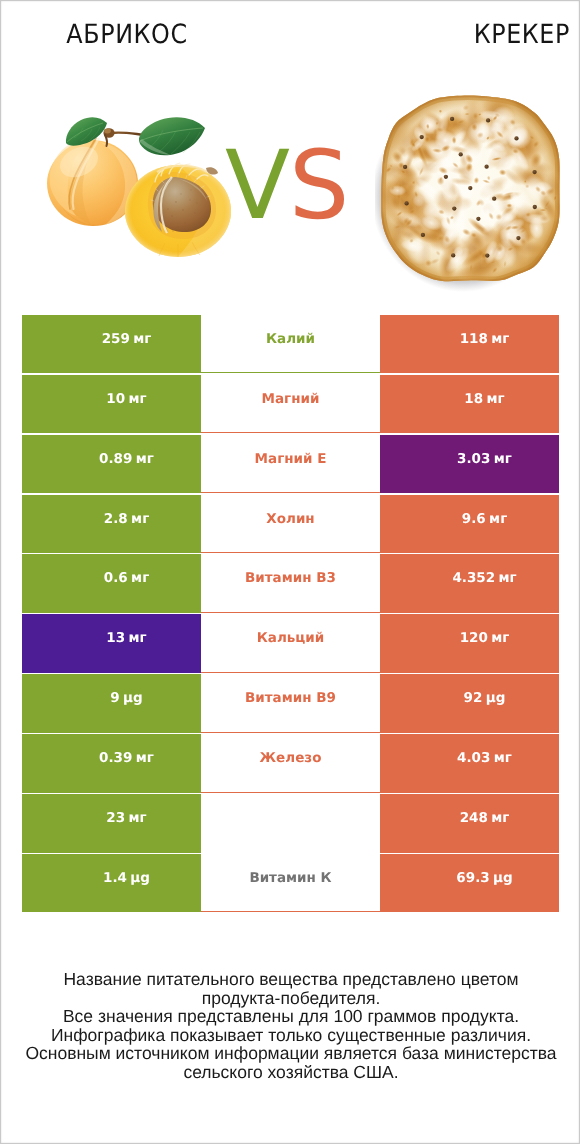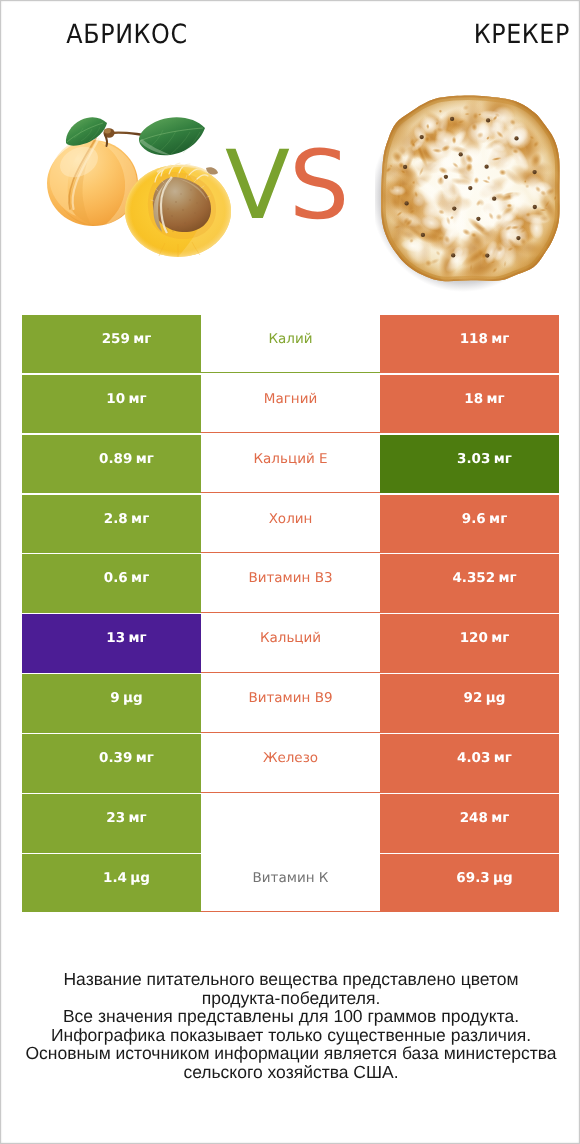--- a/index.html
+++ b/index.html
@@ -35,21 +35,21 @@
   .cell{position:absolute;top:0;height:58.6px;box-sizing:border-box;
         text-align:center;line-height:48.6px;}
   .cell>span{vertical-align:middle;}
   .cl{left:0;width:179px;}
   .cm{left:179px;width:179px;}
   .cr{left:358px;width:179px;}
   .cl,.cr{color:#fff;padding-left:30px;}
   .val{font-family:"DejaVu Sans",sans-serif;font-size:13.5px;font-weight:700;
        letter-spacing:0;white-space:nowrap;}
   .val.u{margin-left:3.4px;}
-  .lab{font-family:"DejaVu Sans",sans-serif;font-size:13.5px;font-weight:400;
+  .lab{font-family:"DejaVu Sans",sans-serif;font-size:13.5px;font-weight:700;
        letter-spacing:0;white-space:nowrap;}
 
   
   .foot{position:absolute;left:0;top:969px;width:580px;text-align:center;
         font-size:17.5px;line-height:18.6px;color:#1a1a1a;}
 </style>
 </head>
 <body>
 
 <div class="page">
@@ -619,22 +619,22 @@
         <div class="cell cm" style="border-bottom:1.3px solid #83a631"><span class="lab" style="color:#83a631">Калий</span></div>
         <div class="cell cr" style="background:#e06b49"><span class="val">118</span><span class="val u">мг</span></div>
       </div>
       <div class="row" style="top: 59.89px;">
         <div class="cell cl" style="background:#83a631"><span class="val">10</span><span class="val u">мг</span></div>
         <div class="cell cm" style="border-bottom:1.3px solid #e06b49"><span class="lab" style="color:#e06b49">Магний</span></div>
         <div class="cell cr" style="background:#e06b49"><span class="val">18</span><span class="val u">мг</span></div>
       </div>
       <div class="row" style="top: 119.78px;">
         <div class="cell cl" style="background:#83a631"><span class="val">0.89</span><span class="val u">мг</span></div>
-        <div class="cell cm" style="border-bottom:1.3px solid #e06b49"><span class="lab" style="color:#e06b49">Кальций Е</span></div>
-        <div class="cell cr" style="background:#4d7c0f"><span class="val">3.03</span><span class="val u">мг</span></div>
+        <div class="cell cm" style="border-bottom:1.3px solid #e06b49"><span class="lab" style="color:#e06b49">Магний Е</span></div>
+        <div class="cell cr" style="background:#701a75"><span class="val">3.03</span><span class="val u">мг</span></div>
       </div>
       <div class="row" style="top: 179.67px;">
         <div class="cell cl" style="background:#83a631"><span class="val">2.8</span><span class="val u">мг</span></div>
         <div class="cell cm" style="border-bottom:1.3px solid #e06b49"><span class="lab" style="color:#e06b49">Холин</span></div>
         <div class="cell cr" style="background:#e06b49"><span class="val">9.6</span><span class="val u">мг</span></div>
       </div>
       <div class="row" style="top: 239.56px;">
         <div class="cell cl" style="background:#83a631"><span class="val">0.6</span><span class="val u">мг</span></div>
         <div class="cell cm" style="border-bottom:1.3px solid #e06b49"><span class="lab" style="color:#e06b49">Витамин B3</span></div>
         <div class="cell cr" style="background:#e06b49"><span class="val">4.352</span><span class="val u">мг</span></div>

